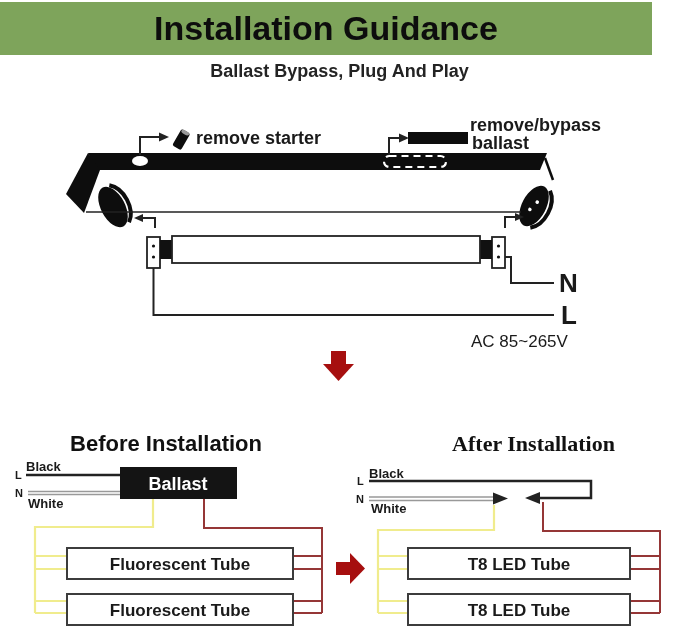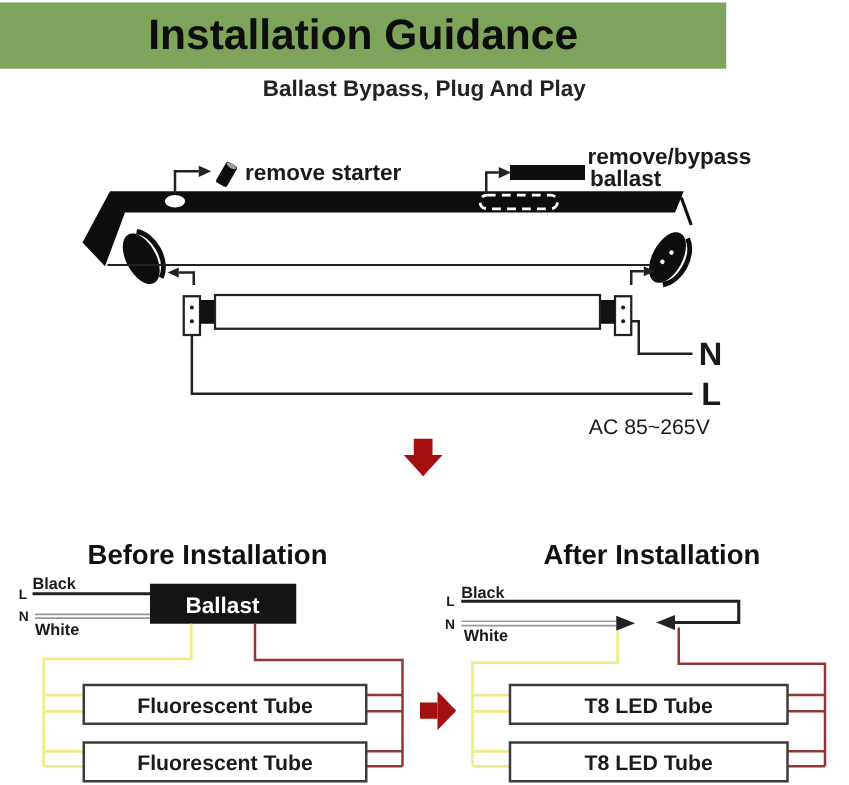--- a/index.html
+++ b/index.html
@@ -1,27 +1,27 @@
 <!DOCTYPE html>
 <html><head>
 <meta charset="utf-8">
 <style>
   html,body{margin:0;padding:0;background:#ffffff;}
   #page{position:relative;width:679px;height:628px;background:#ffffff;overflow:hidden;
         font-family:"Liberation Sans","DejaVu Sans",sans-serif;}
   
-  #header-bar{position:absolute;left:0;top:2px;width:581px;height:53px;background:#7ea45b;
+  #header-bar{position:absolute;left:0;top:2px;width:652px;height:53px;background:#7ea45b;
               display:flex;align-items:center;justify-content:center;}
   #header-title{font-size:34px;font-weight:bold;color:#0d0d0d;letter-spacing:0px;}
   #subtitle{position:absolute;left:0;top:61px;width:679px;text-align:center;
             font-size:18px;font-weight:bold;color:#232323;}
   
   .section-heading{position:absolute;top:403px;font-size:22px;font-weight:bold;color:#111;text-align:center;margin-top:28px;}
   #before-heading{left:31px;width:270px;}
-  #after-heading{left:388px;width:267px;}
+  #after-heading{left:400px;width:267px;font-family:Liberation Serif, serif;}
   svg{position:absolute;left:0;}
   #fixture-svg{top:95px;}
   #wiring-svg{top:440px;}
   svg text{font-family:"Liberation Sans","DejaVu Sans",sans-serif;fill:#1a1a1a;}
   .callout-text{font-size:18px;font-weight:bold;}
   .nl-label{font-size:26px;font-weight:bold;}
   .voltage-text{font-size:17px;font-weight:normal;}
   .wire-label-small{font-size:11px;font-weight:bold;}
   .wire-label{font-size:13px;font-weight:bold;}
   .tube-label{font-size:17px;font-weight:bold;text-anchor:middle;}

